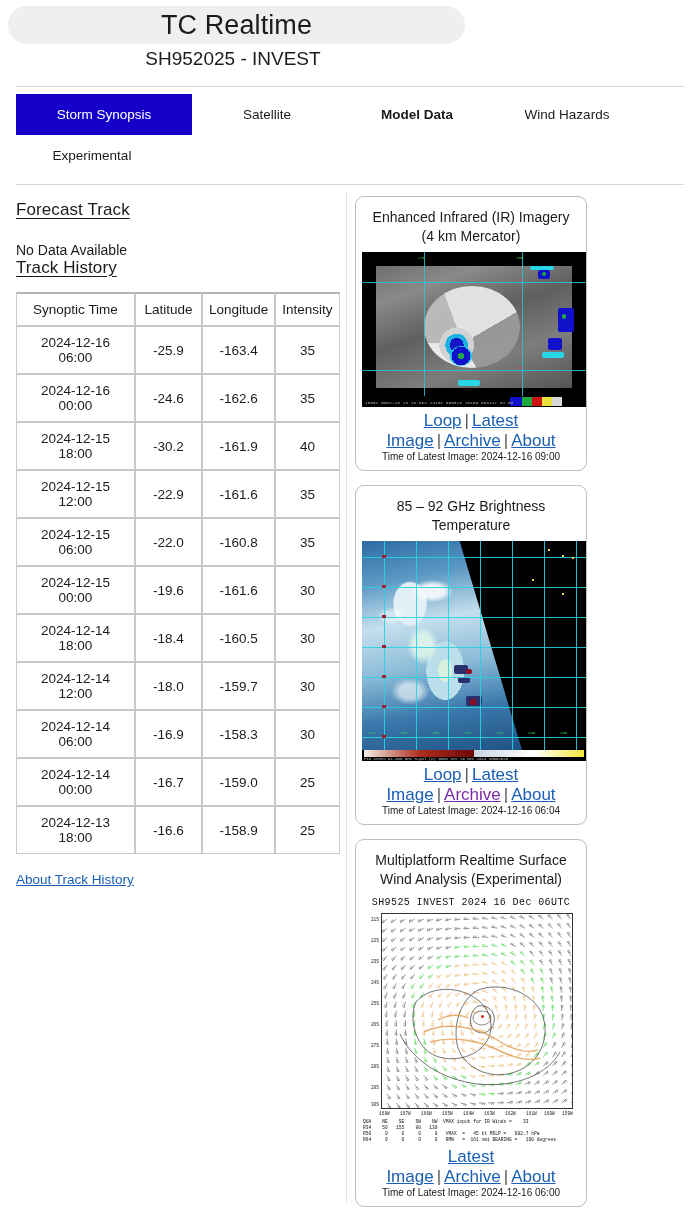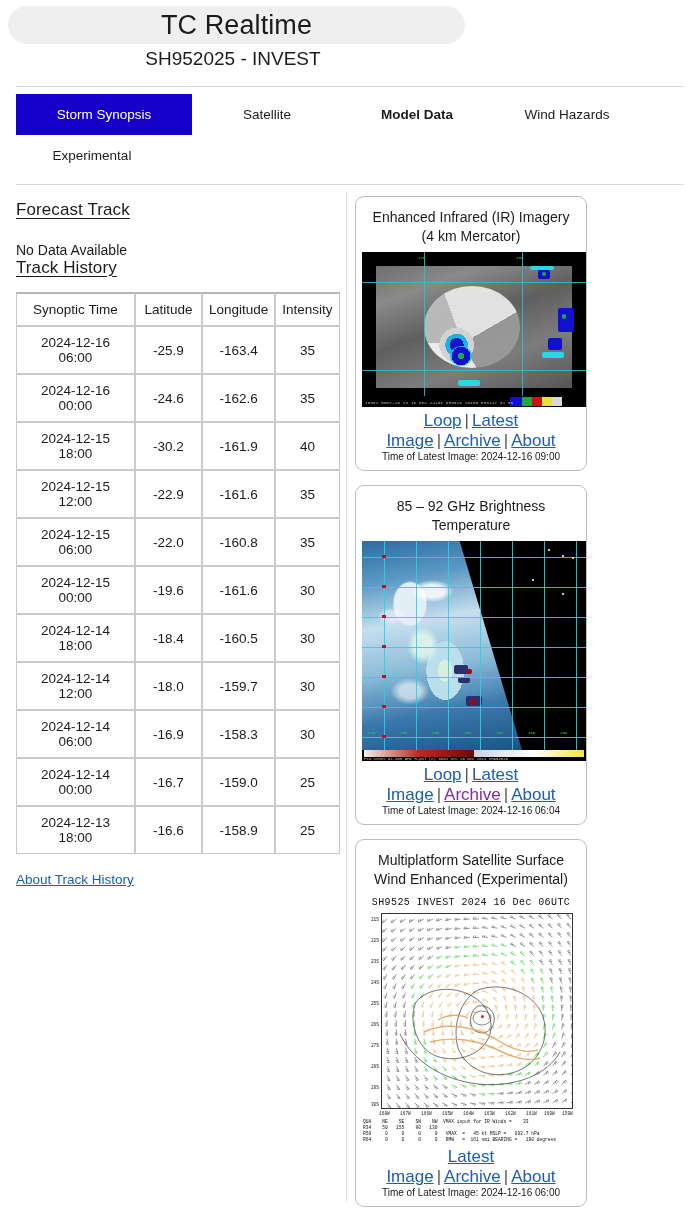--- a/index.html
+++ b/index.html
@@ -421,21 +421,21 @@
         </div>
       </div>
 
       <div class="card-links">
         <a class="link">Loop</a><span class="sep">|</span><a class="link">Latest Image</a><span class="sep">|</span><a class="link visited">Archive</a><span class="sep">|</span><a class="link">About</a>
       </div>
       <div class="card-time">Time of Latest Image: 2024-12-16 06:04</div>
     </div>
 
     <div class="card">
-      <div class="card-title">Multiplatform Satellite Surface Wind Enhanced (Experimental)</div>
+      <div class="card-title">Multiplatform Realtime Surface Wind Analysis (Experimental)</div>
       <div class="wind-hdr">SH9525    INVEST    2024 16 Dec 06UTC</div>
 
       <div class="windbox">
         <div class="wind-plot">
           <svg width="192" height="196" viewBox="0 0 192 196">
             <g id="barbs">
                 <path d="M5.0 5.0 L0.7 9.2 M0.7 9.2 L0.0 6.7 M2.0 7.9 L1.6 5.8" stroke="#5a5a5a" stroke-width="0.62" fill="none"></path>
                 <path d="M14.2 5.0 L9.7 8.9 M9.7 8.9 L9.1 6.5 M11.0 7.8 L10.8 5.6" stroke="#5a5a5a" stroke-width="0.62" fill="none"></path>
                 <path d="M23.4 5.0 L18.7 8.7 M18.7 8.7 L18.3 6.2 M20.1 7.6 L19.9 5.4" stroke="#5a5a5a" stroke-width="0.62" fill="none"></path>
                 <path d="M32.6 5.0 L27.6 8.4 M27.6 8.4 L27.4 5.9 M29.1 7.4 L29.1 5.2" stroke="#5a5a5a" stroke-width="0.62" fill="none"></path>

